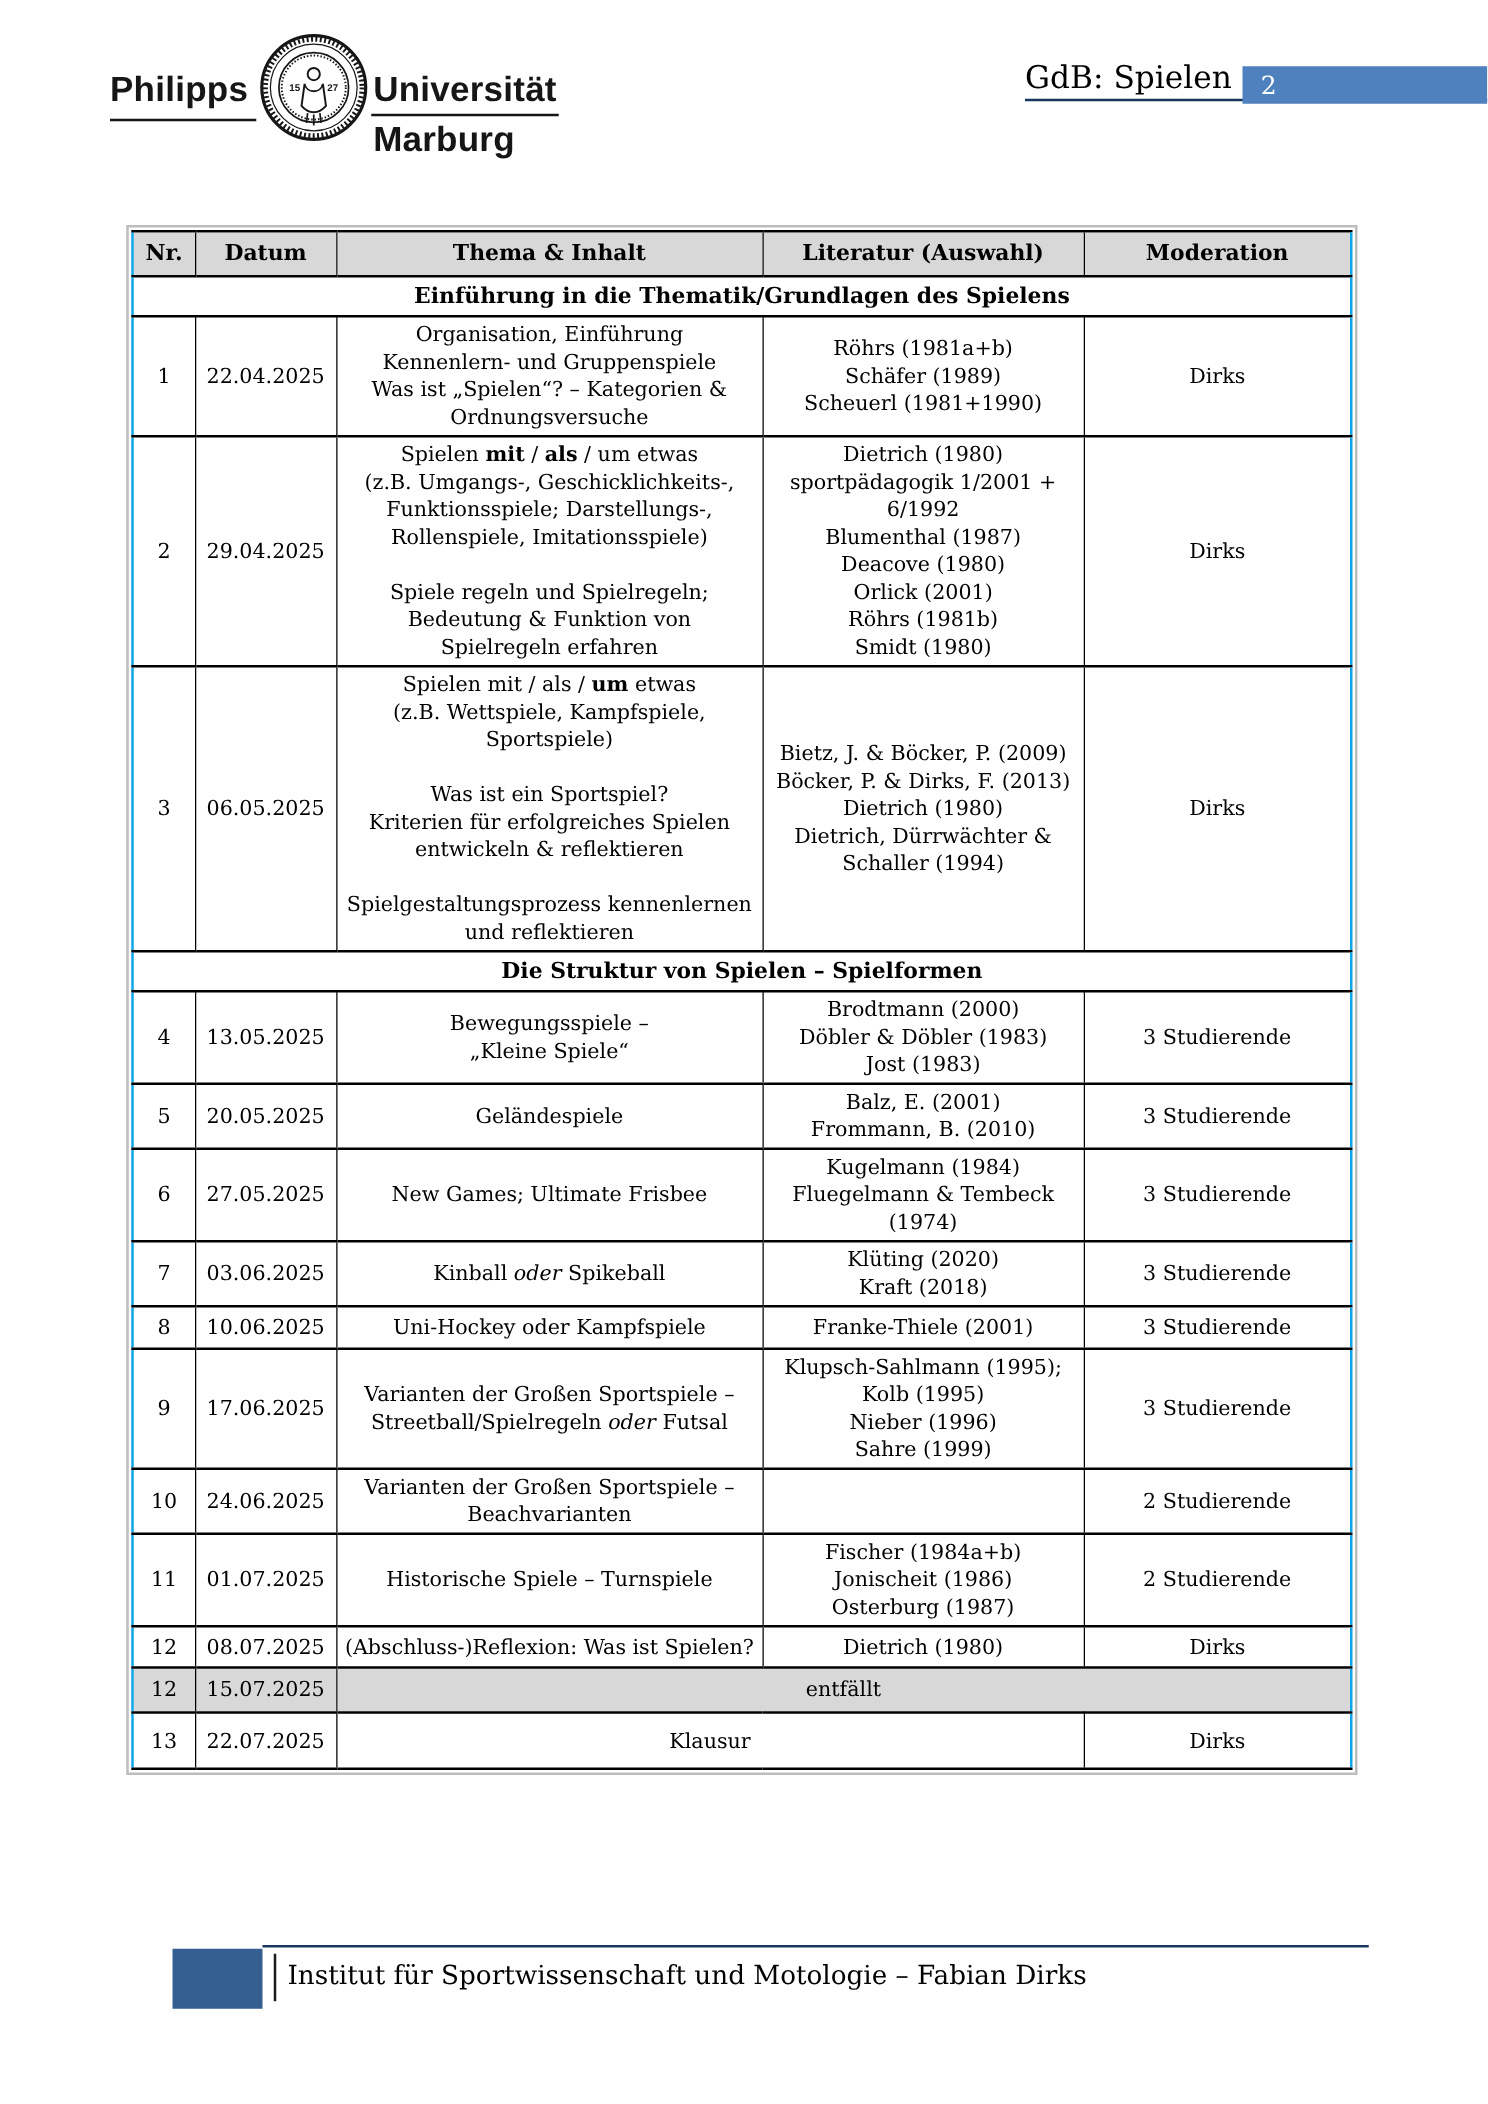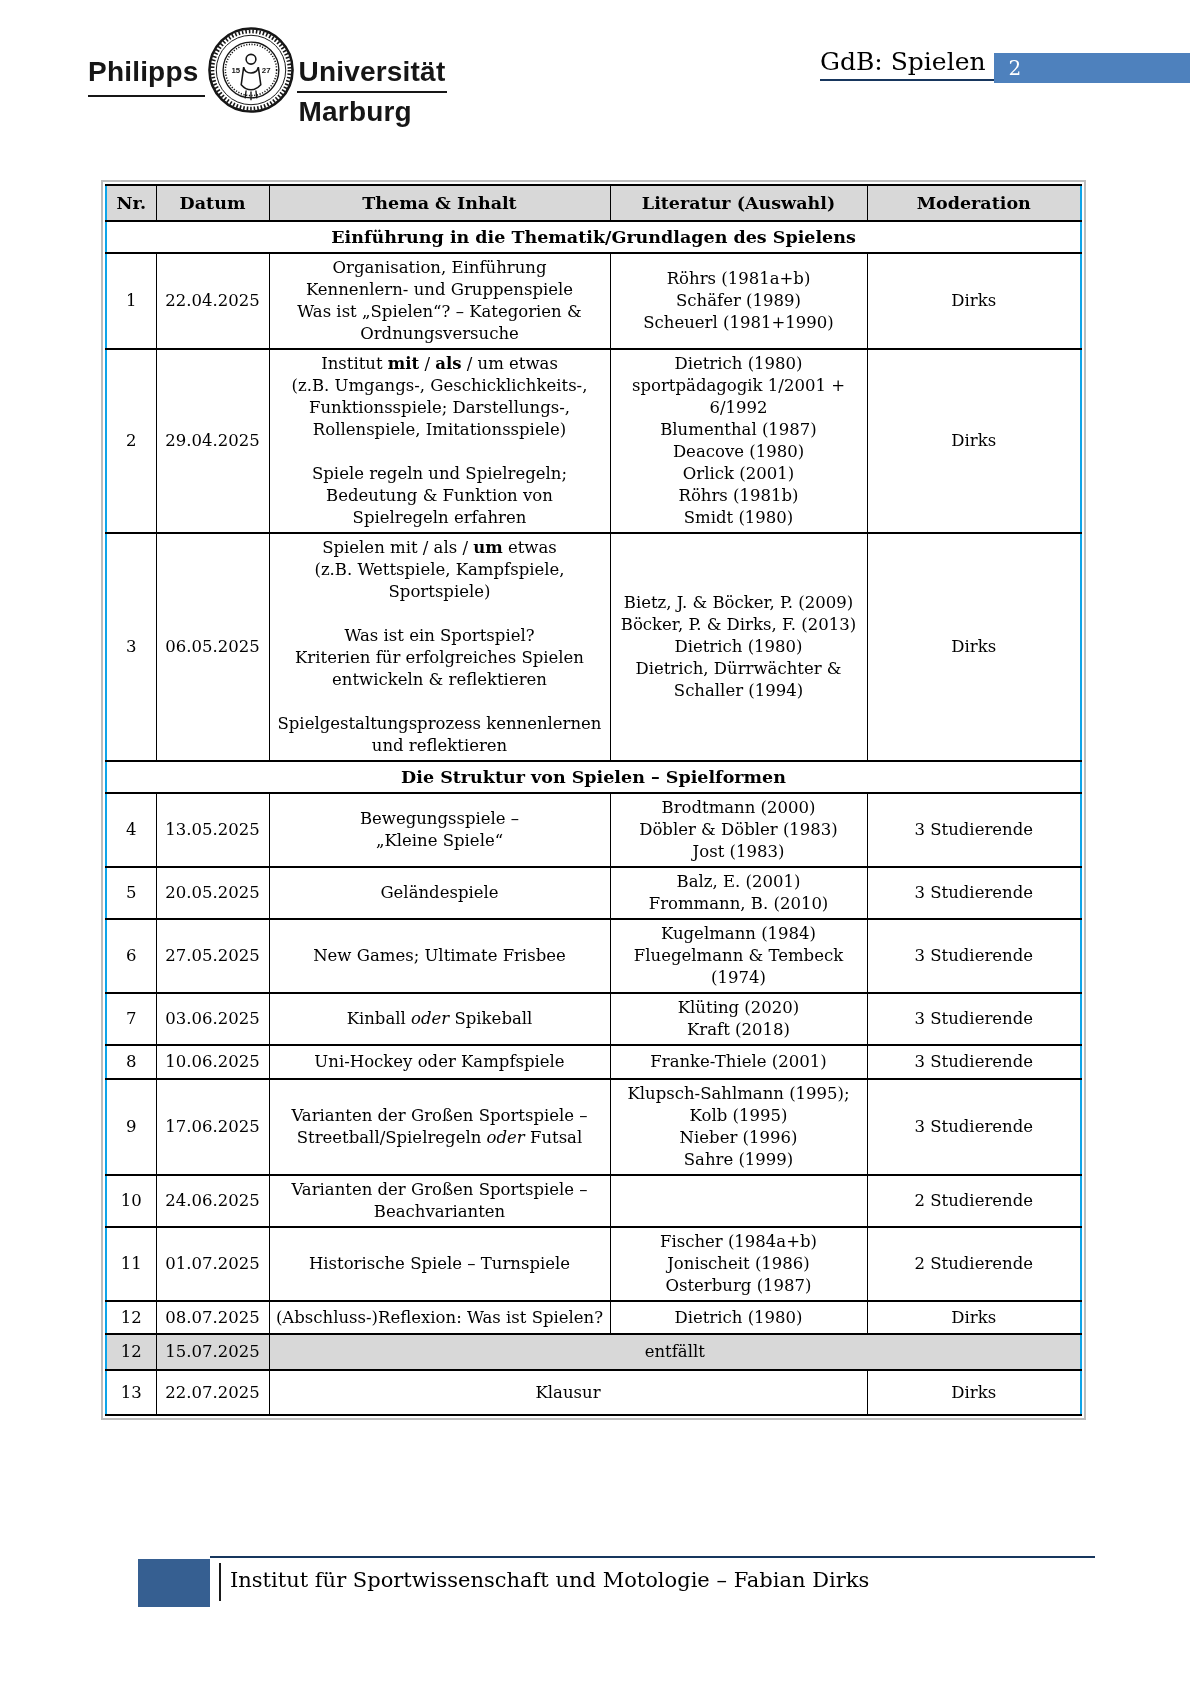--- a/index.html
+++ b/index.html
@@ -122,21 +122,21 @@
             <div class="para">Röhrs (1981a+b)</div>
             <div class="para">Schäfer (1989)</div>
             <div class="para">Scheuerl (1981+1990)</div>
           </td>
           <td>Dirks</td>
         </tr>
         <tr style="height: 182px;">
           <td>2</td>
           <td>29.04.2025</td>
           <td>
-            <div class="para"><span>Institut </span><span style="font-weight: 700;">mit</span><span> / </span><span style="font-weight: 700;">als</span><span> / um etwas</span></div>
+            <div class="para"><span>Spielen </span><span style="font-weight: 700;">mit</span><span> / </span><span style="font-weight: 700;">als</span><span> / um etwas</span></div>
             <div class="para"><span>(z.B. Umgangs-, Geschicklichkeits-, Funktionsspiele; Darstellungs-, Rollenspiele, Imitationsspiele)</span></div>
             <div class="para blank">&nbsp;</div>
             <div class="para"><span>Spiele regeln und Spielregeln; Bedeutung &amp; Funktion von Spielregeln erfahren</span></div>
           </td>
           <td>
             <div class="para">Dietrich (1980)</div>
             <div class="para">sportpädagogik 1/2001 + 6/1992</div>
             <div class="para">Blumenthal (1987)</div>
             <div class="para">Deacove (1980)</div>
             <div class="para">Orlick (2001)</div>

